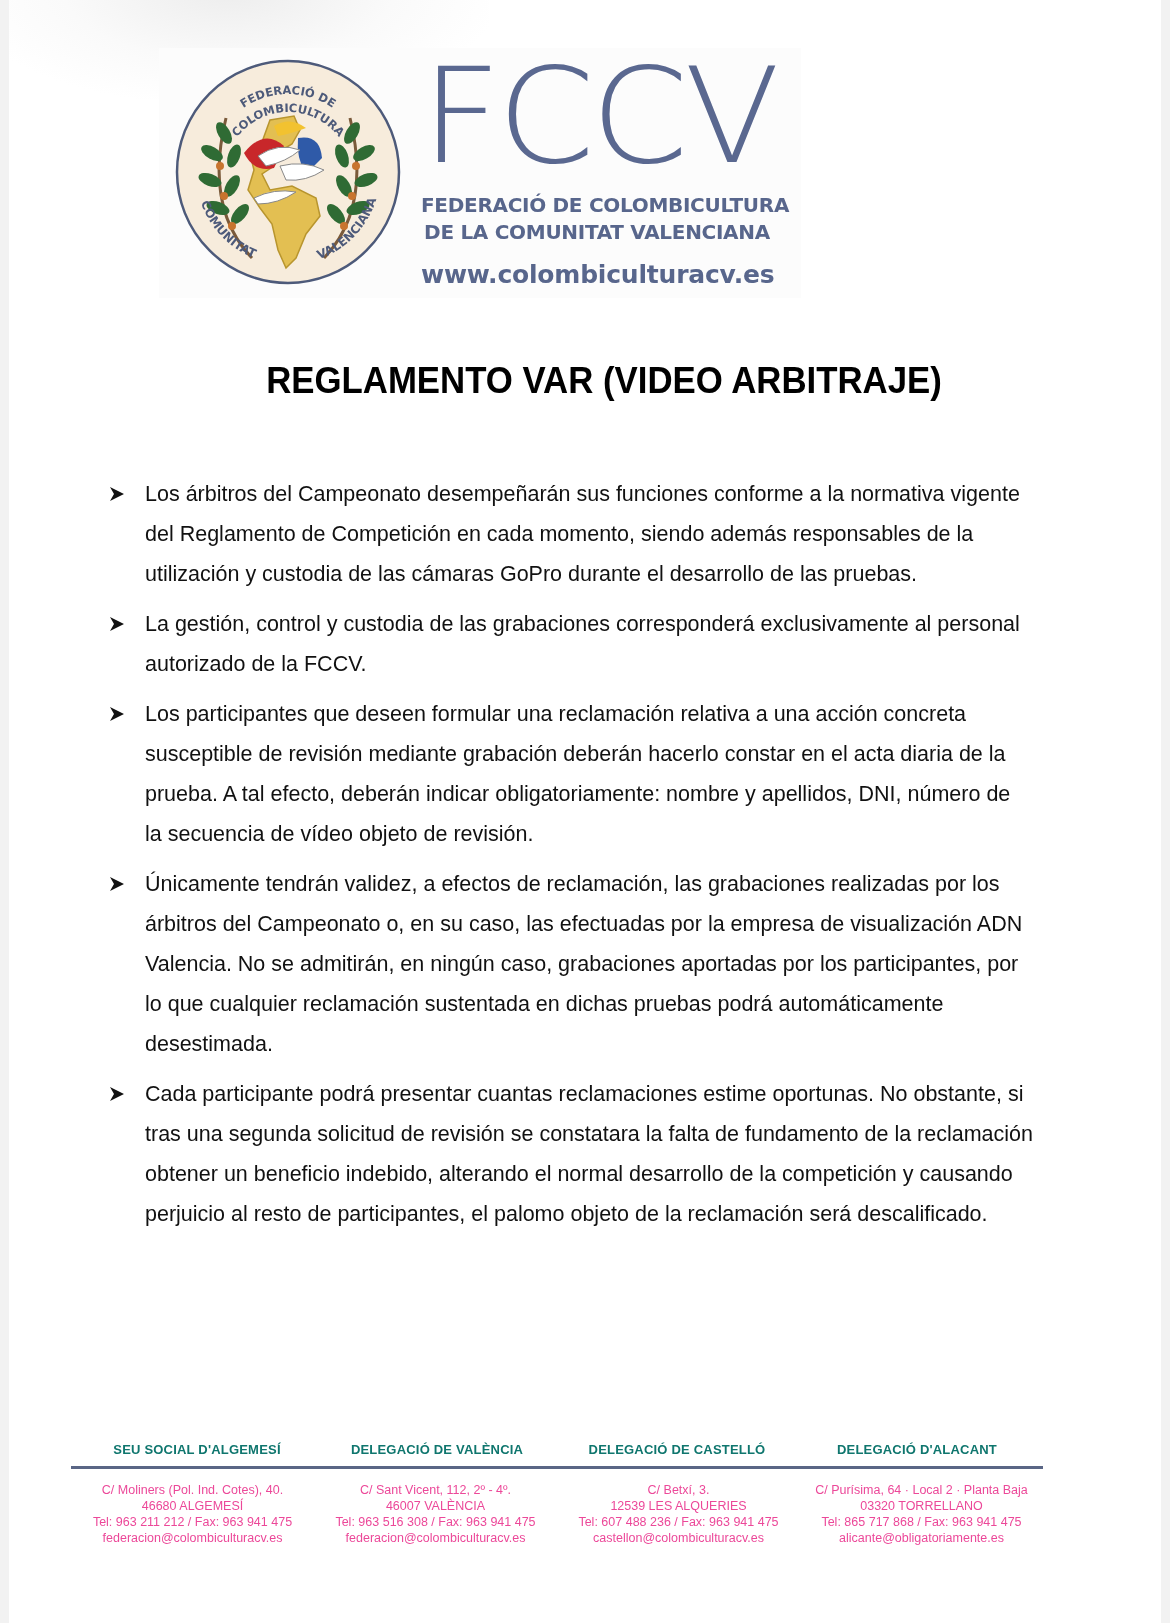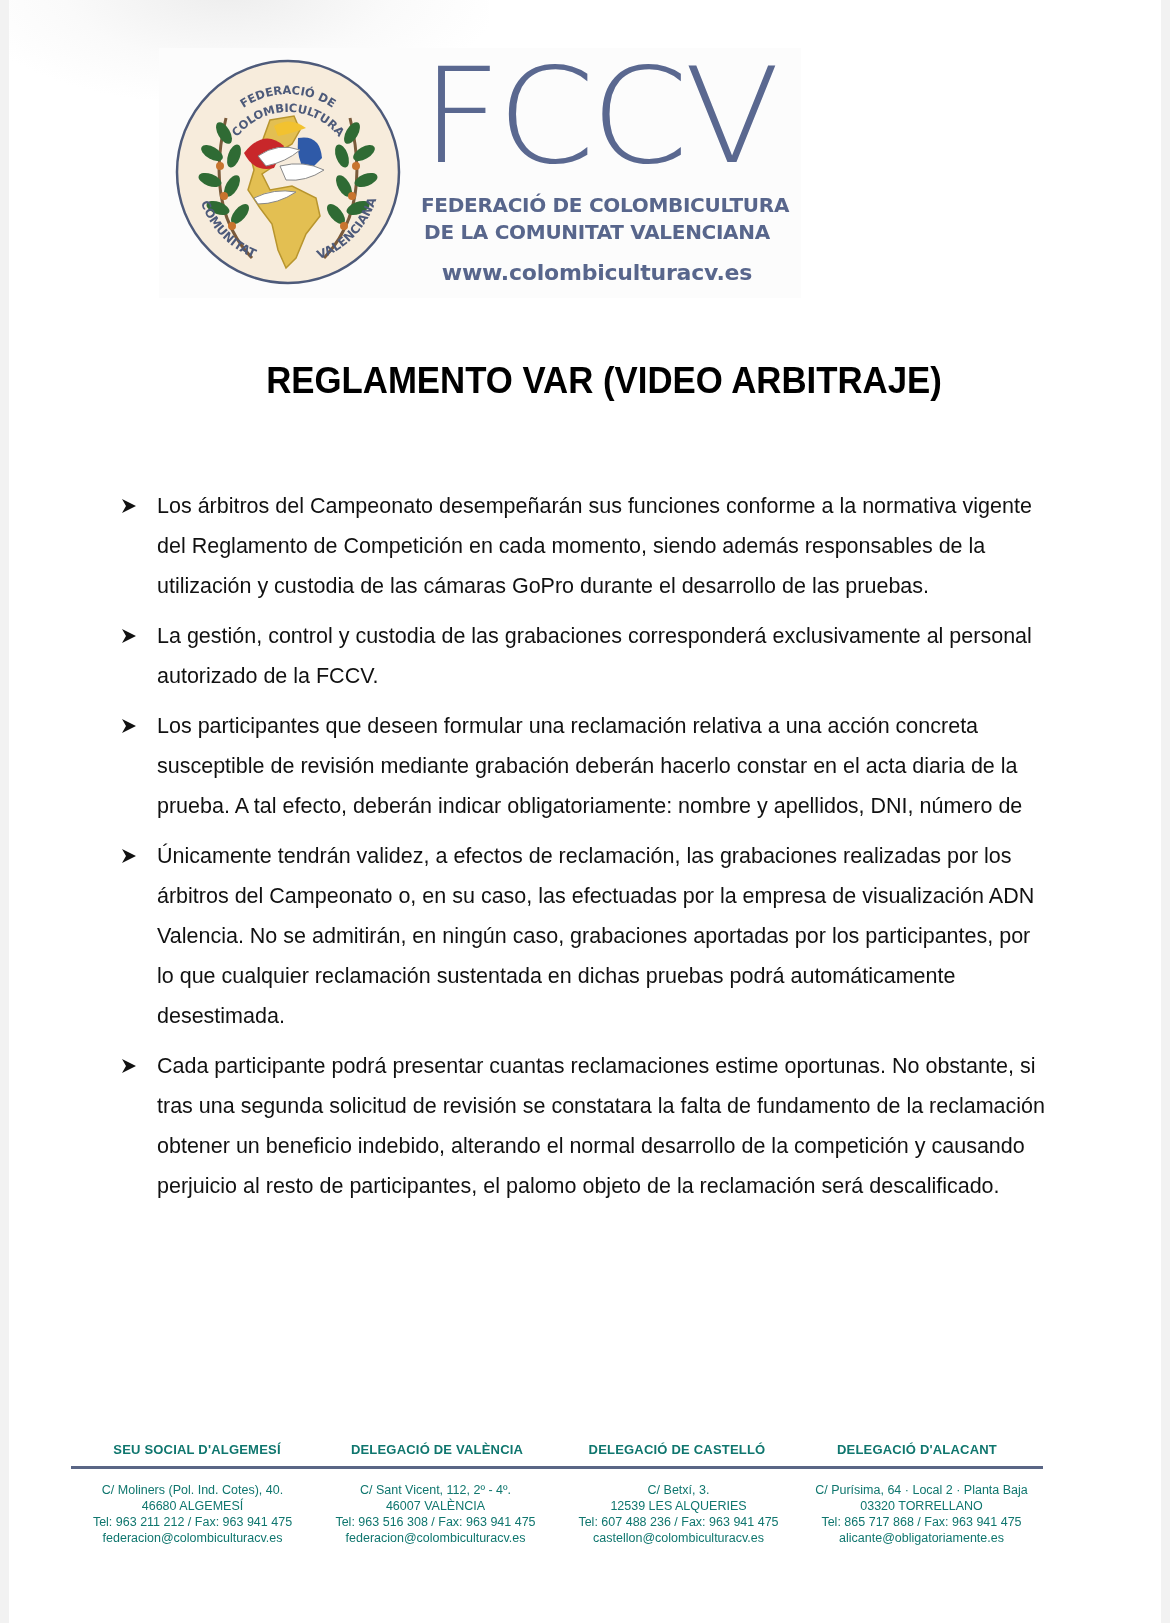--- a/index.html
+++ b/index.html
@@ -41,33 +41,33 @@
     .wm-line {
       position: absolute; left: 0; width: 352px; text-align: center;
       font-family: "DejaVu Sans", sans-serif; font-weight: bold;
       font-size: 20px; letter-spacing: -0.3px; white-space: nowrap;
     }
     .wm-line.l1 { top: 135px; }
     .wm-line.l2 { top: 162px; }
     .wm-url {
       position: absolute; left: 0; width: 352px; top: 202px; text-align: center;
       font-family: "DejaVu Sans", sans-serif; font-weight: bold;
-      font-size: 22px; letter-spacing: -0.2px; white-space: nowrap;
+      font-size: 25px; letter-spacing: -0.2px; white-space: nowrap;
     }
     
     .doc-title {
       position: absolute; left: 0; top: 360px; width: 1190px; text-align: center;
       font-family: "Liberation Sans", sans-serif; font-weight: bold;
       font-size: 37px; color: #000; letter-spacing: 0px;
       transform: scaleX(0.94); transform-origin: center top;
     }
     
     .rules {
       position: absolute; left: 88px; top: 470px; width: 1000px;
-      list-style: none; margin: 16px; padding: 0;
+      list-style: none; margin: 4px; padding: 0;
     }
     .rule {
       position: relative; padding-left: 44px; margin-bottom: 10px;
       font-size: 21.5px; line-height: 40px; color: #111;
     }
     .rule .bullet {
       position: absolute; left: 8px; top: 12px; width: 16px; height: 16px;
     }
     .rule .txt { display: block; }
     
@@ -84,21 +84,21 @@
       letter-spacing: 0.2px;
     }
     .footer-rule {
       margin-top: 9px; height: 3px; background: #5a6685;
     }
     .footer-cols {
       display: flex; justify-content: space-between; margin-top: 13px;
     }
     .footer-col {
       width: 243px; text-align: center;
-      font-size: 12.5px; color: #0f766e; line-height: 16px;
+      font-size: 12.5px; color: #ec4899; line-height: 16px;
     }
     .footer-col div { white-space: nowrap; }
   </style>
 </head>
 <body>
 
 <div class="page">
   <div class="page-glow"></div>
 
   <div class="logo-area">
@@ -189,20 +189,21 @@
       <span class="txt" style="white-space: nowrap; display: block;">La gestión, control y custodia de las grabaciones corresponderá exclusivamente al personal</span>
       <span class="txt" style="white-space: nowrap; display: block;">autorizado de la FCCV.</span>
     </li>
     <li class="rule">
       <svg class="bullet" viewBox="0 0 16 16">
           <path d="M1 1 L15 8 L1 15 L5 8 Z" fill="#111"></path>
         </svg>
       <span class="txt" style="white-space: nowrap; display: block;">Los participantes que deseen formular una reclamación relativa a una acción concreta</span>
       <span class="txt" style="white-space: nowrap; display: block;">susceptible de revisión mediante grabación deberán hacerlo constar en el acta diaria de la</span>
       <span class="txt" style="white-space: nowrap; display: block;">prueba. A tal efecto, deberán indicar obligatoriamente: nombre y apellidos, DNI, número de</span>
+      <span class="txt" style="white-space: nowrap; display: block;">la secuencia de vídeo objeto de revisión.</span>
     </li>
     <li class="rule">
       <svg class="bullet" viewBox="0 0 16 16">
           <path d="M1 1 L15 8 L1 15 L5 8 Z" fill="#111"></path>
         </svg>
       <span class="txt" style="white-space: nowrap; display: block;">Únicamente tendrán validez, a efectos de reclamación, las grabaciones realizadas por los</span>
       <span class="txt" style="white-space: nowrap; display: block;">árbitros del Campeonato o, en su caso, las efectuadas por la empresa de visualización ADN</span>
       <span class="txt" style="white-space: nowrap; display: block;">Valencia. No se admitirán, en ningún caso, grabaciones aportadas por los participantes, por</span>
       <span class="txt" style="white-space: nowrap; display: block;">lo que cualquier reclamación sustentada en dichas pruebas podrá automáticamente</span>
       <span class="txt" style="white-space: nowrap; display: block;">desestimada.</span>

